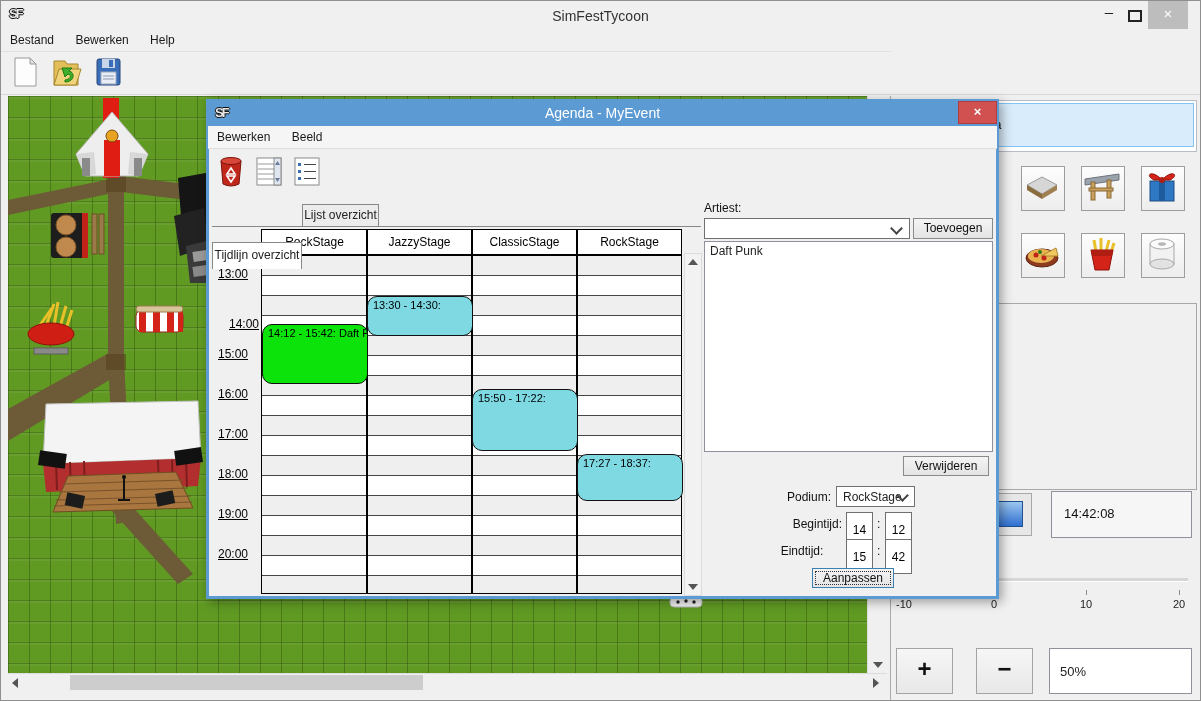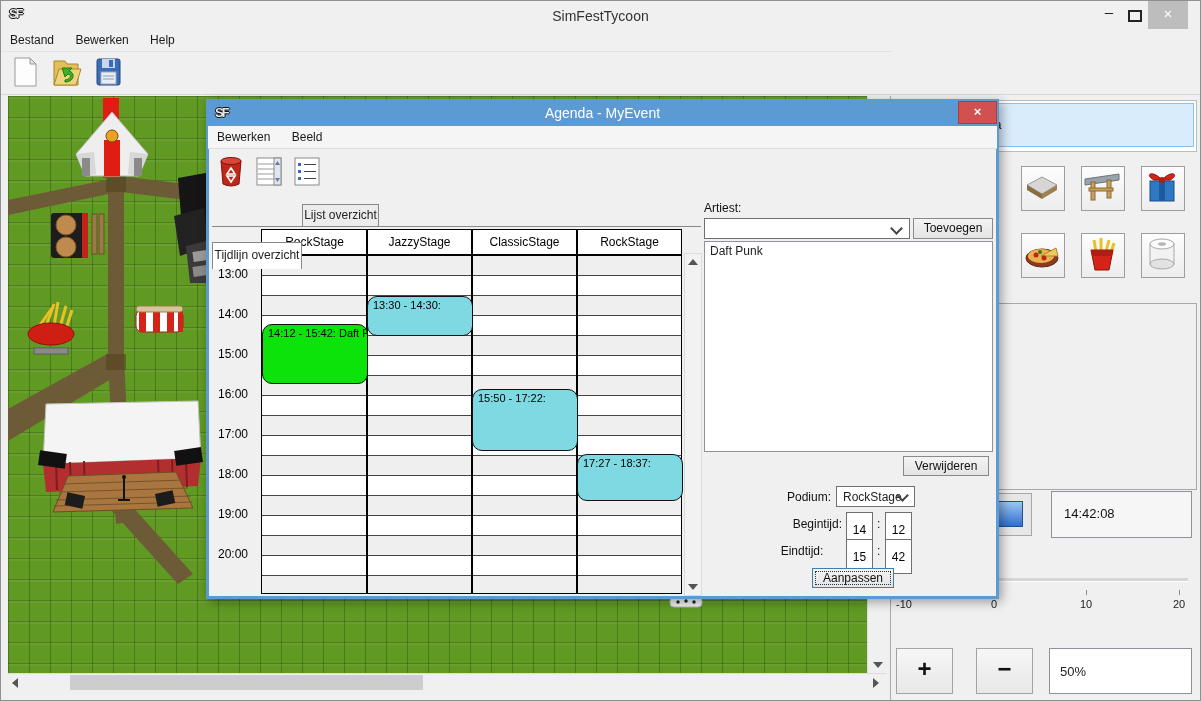--- a/index.html
+++ b/index.html
@@ -74,21 +74,21 @@
   #tab-inactive{left:93px;top:102px;width:77px;height:23px;background:#ececec;line-height:20px;}
   #tab-baseline{left:3px;top:124px;width:489px;height:1px;background:#888;z-index:2;}
   
   #sched{left:4px;top:127px;width:489px;height:367px;background:#f0f0f0;}
   #cols{position:absolute;left:48px;top:0;width:421px;height:365px;border:1px solid #000;background:#fff;box-sizing:border-box;}
   #col-header{position:absolute;left:0;top:0;width:419px;height:24px;background:#fff;border-bottom:2px solid #000;}
   .col-head-cell{position:absolute;top:0;height:24px;line-height:24px;text-align:center;font-size:12px;color:#000;}
   #rows{position:absolute;left:0;top:26px;width:419px;height:337px;
         background:repeating-linear-gradient(to bottom,#efefef 0 19px,#454545 19px 20px,#ffffff 20px 39px,#454545 39px 40px);}
   .vline{position:absolute;top:0;width:2px;height:363px;background:#000;}
-  .time-label{position:absolute;left:5px;width:42px;font-size:12px;color:#000;}
+  .time-label{position:absolute;left:5px;width:42px;font-size:12px;color:#000;text-decoration:underline;}
   .event{position:absolute;border:1px solid #111;border-radius:10px;box-sizing:border-box;
          font-size:11px;color:#000;padding:2px 0 16px 5px;overflow:hidden;white-space:nowrap;}
   #sched-vscroll{position:absolute;left:471px;top:24px;width:16px;height:341px;background:#f2f2f2;border:1px solid #dcdcdc;}
   
   .lbl{position:absolute;font-size:12px;color:#111;}
   .combo{position:absolute;background:#fff;border:1px solid #707070;box-sizing:border-box;}
   .chev{position:absolute;width:7px;height:7px;border-left:2px solid #444;border-bottom:2px solid #444;transform:rotate(-45deg);}
   .btn{position:absolute;background:linear-gradient(#f4f4f4,#e4e4e4);border:1px solid #8a8a8a;text-align:center;font-size:12px;color:#111;box-sizing:border-box;}
   #artist-listbox{left:495px;top:139px;width:289px;height:211px;background:#fff;border:1px solid #8f929a;box-sizing:border-box;}
   .list-item{padding:2px 5px;font-size:12px;}
@@ -398,21 +398,21 @@
       </span>
     </div>
 
     <div class="tab" id="tab-active">Tijdlijn overzicht</div>
     <div class="tab" id="tab-inactive">Lijst overzicht</div>
     <div class="abs" id="tab-baseline"></div>
 
     <div class="abs" id="sched">
       <div id="time-labels">
           <div class="time-label" style="top: 38px;">13:00</div>
-          <div class="time-label" style="top: 78px;">14:00</div>
+          <div class="time-label" style="top: 88px; margin-left: 11px;">14:00</div>
           <div class="time-label" style="top: 118px;">15:00</div>
           <div class="time-label" style="top: 158px;">16:00</div>
           <div class="time-label" style="top: 198px;">17:00</div>
           <div class="time-label" style="top: 238px;">18:00</div>
           <div class="time-label" style="top: 278px;">19:00</div>
           <div class="time-label" style="top: 318px;">20:00</div>
         </div>
       <div id="cols">
         <div id="col-header">
             <div class="col-head-cell" style="left: 0px; width: 105px;">RockStage</div>

